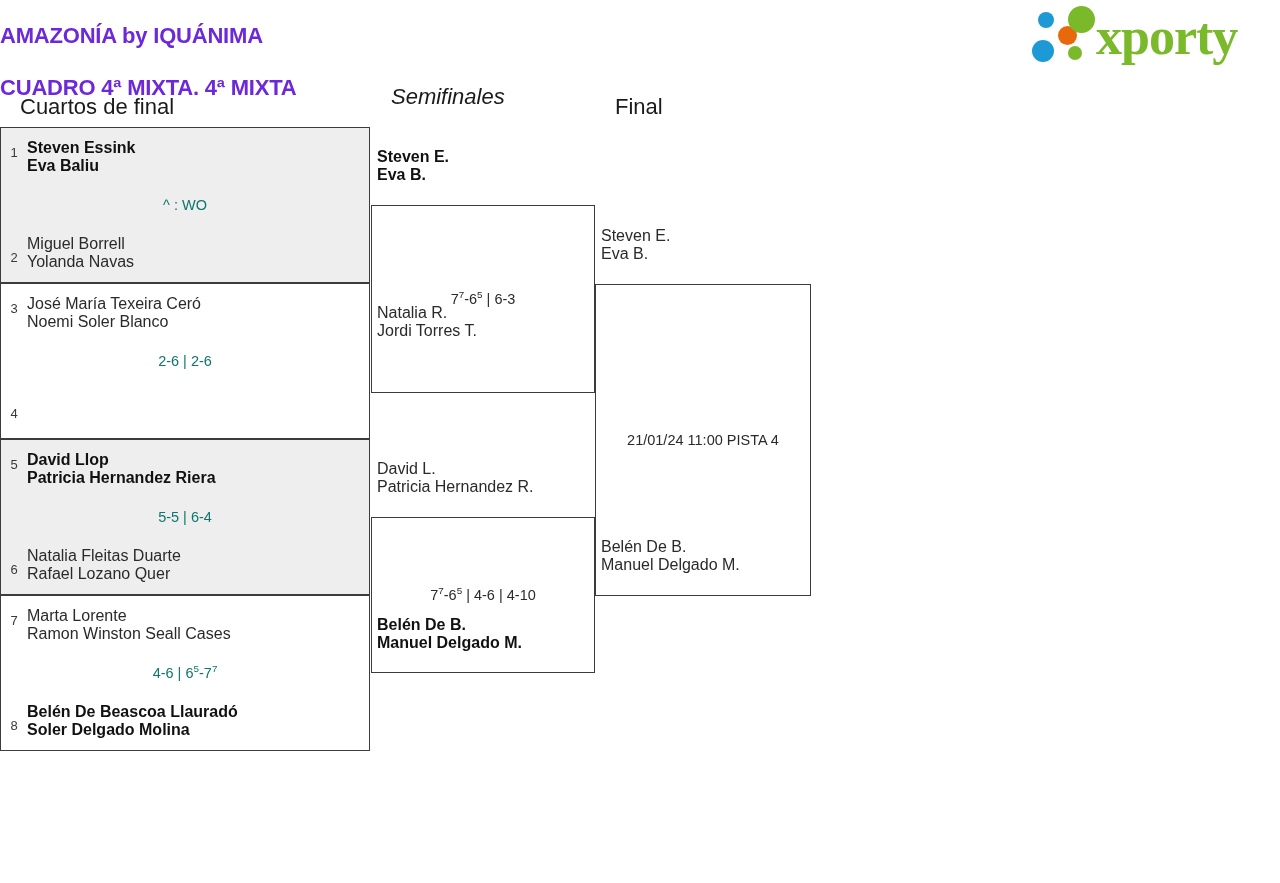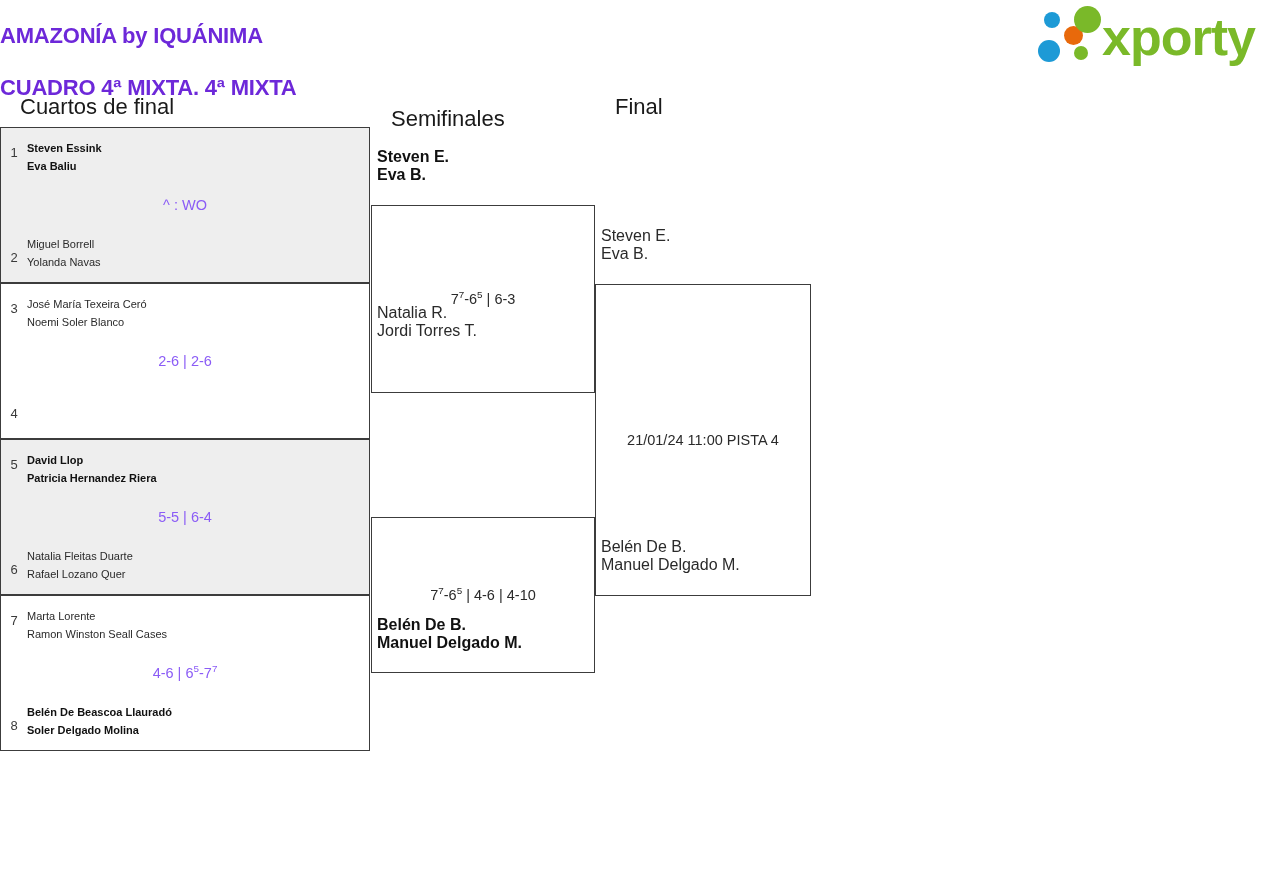--- a/index.html
+++ b/index.html
@@ -28,24 +28,25 @@
     font-weight: bold;
     letter-spacing: -0.2px;
     color: #6d28d9;
     line-height: 32px;
     white-space: nowrap;
     margin-top: 20px;
   }
 
   #brand-logo {
     position: absolute;
-    right: 14px;
+    right: 20px;
     top: 4px;
     width: 230px;
     height: 66px;
+    font-family: Liberation Serif, serif;
   }
   .logo-dots {
     position: absolute;
     left: 0px;
     top: 0px;
     width: 72px;
     height: 66px;
   }
   .dot { position: absolute; border-radius: 50%; }
   .dot-a { left: 8px;  top: 8px;  width: 16px; height: 16px; background: #1d9ad6; }
@@ -67,21 +68,21 @@
   
   .round-heading {
     position: absolute;
     font-size: 22px;
     color: #1a1a1a;
     text-align: left;
     line-height: 22px;
     margin-left: 20px;
   }
   #round-heading-0 { left: 0px;   top: 96px; width: 370px; }
-  #round-heading-1 { left: 371px; top: 108px; width: 224px; }
+  #round-heading-1 { left: 371px; top: 86px; width: 224px; font-style: italic; }
   #round-heading-2 { left: 595px; top: 96px; width: 226px; }
 
   
   #bracket {
     position: absolute;
     left: 0px;
     top: 0px;
     width: 1280px;
     height: 883px;
   }
@@ -99,39 +100,39 @@
     position: absolute;
     left: 4px;
     font-size: 13px;
     color: #3a3a3a;
     width: 18px;
     text-align: center;
   }
   .qf .team {
     position: absolute;
     left: 26px;
-    font-size: 11px;
+    font-size: 16px;
     line-height: 18px;
     color: #2a2a2a;
     white-space: nowrap;
   }
   .qf .team.winner { font-weight: bold; color: #111111; }
   .qf .team-top    { top: 11px; }
   .qf .team-bot    { bottom: 11px; }
   .qf .seed-top    { top: 17px; }
   .qf .seed-bot    { bottom: 17px; }
   .qf .score {
     position: absolute;
     left: 0px;
     right: 0px;
     top: 50%;
     transform: translateY(-50%);
     text-align: center;
     font-size: 14.5px;
-    color: #8b5cf6;
+    color: #0f766e;
   }
 
   
   .adv-name {
     position: absolute;
     font-size: 16px;
     line-height: 18px;
     color: #2a2a2a;
     white-space: nowrap;
   }
@@ -232,20 +233,24 @@
     <div>Eva B.</div>
   </div>
   <div class="match-box plain" style="left:371px; top:205px; width:224px; height:188px;">
     <div class="mid-score">7<sup>7</sup>-6<sup>5</sup> | 6-3</div>
   </div>
   <div class="adv-name" style="left:377px; top:304px;">
     <div>Natalia R.</div>
     <div>Jordi Torres T.</div>
   </div>
 
+  <div class="adv-name" style="left:377px; top:460px;">
+    <div>David L.</div>
+    <div>Patricia Hernandez R.</div>
+  </div>
   <div class="match-box plain" style="left:371px; top:517px; width:224px; height:156px;">
     <div class="mid-score">7<sup>7</sup>-6<sup>5</sup> | 4-6 | 4-10</div>
   </div>
   <div class="adv-name winner" style="left:377px; top:616px;">
     <div>Belén De B.</div>
     <div>Manuel Delgado M.</div>
   </div>
 
   <div class="adv-name" style="left:601px; top:227px;">
     <div>Steven E.</div>

